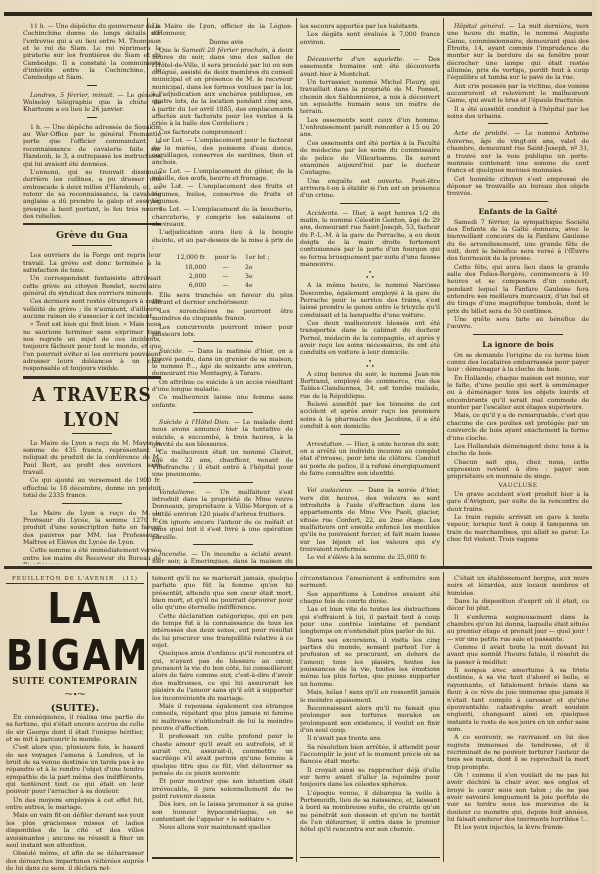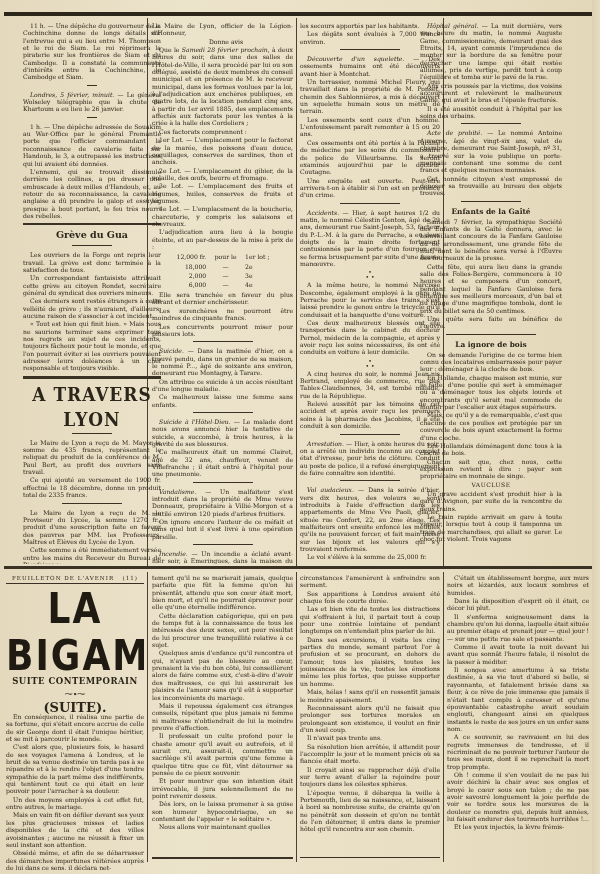--- a/index.html
+++ b/index.html
@@ -57,21 +57,21 @@
   .bigame {
     text-align: center; font-family: "DejaVu Sans", sans-serif; font-weight: bold;
     font-size: 36px; line-height: 40px; letter-spacing: 2px; transform: scaleY(1.18);
     margin: 8px 0 4px; color: #1f1a12;
   }
   .roman-sub {
     text-align: center; font-size: 8.5px; font-weight: bold; letter-spacing: 0.5px;
     line-height: 11px;
   }
   .ornament { text-align: center; font-size: 8px; line-height: 10px; margin: 3px 0; }
-  .suite { text-align: center; font-weight: bold; font-size: 13px; line-height: 9px; margin: 2px 0 1px; }
+  .suite { text-align: center; font-weight: bold; font-size: 10px; line-height: 9px; margin: 2px 0 1px; }
   .sub-center { text-align: center; font-size: 6px; margin: 1px 0 2px; letter-spacing: 0.5px; }
   .price-table { width: 80%; margin: 1px auto; font-size: 6.1px; line-height: 7.2px; }
   .price-table td { padding: 0 2px; }
   .price-table td:nth-child(1) { text-align: right; }
   .price-table td:nth-child(2) { text-align: center; }
   .price-table td:nth-child(3) { text-align: left; }
   i, .it { font-style: italic; }
   .right-fade {
     position: absolute; left: 592px; top: 0; width: 8px; height: 874px;
     background: linear-gradient(90deg, #ddd0b1, #e6dcc2);
@@ -185,21 +185,21 @@
     <div class="stars">•<br>• •</div>
     <p>A cinq heures du soir, le nommé Jean-nis Bertrand, employé de commerce, rue des Tables-Claudiennes, 34, est tombé malade, rue de la République.</p>
     <p>Relevé aussitôt par les témoins de cet accident et après avoir reçu les premiers soins à la pharmacie des Jacobins, il a été conduit à son domicile.</p>
     <div class="sep wide"></div>
     <p><i>Arrestation.</i><span> — Hier, à onze heures du soir, on a arrêté un individu inconnu au complet état d'ivresse, pour bris de clôture. Conduit au poste de police, il a refusé énergiquement de faire connaître son identité.</span></p>
     <div class="sep wide"></div>
     <p><i>Vol audacieux.</i><span> — Dans la soirée d'hier, vers dix heures, des voleurs se sont introduits à l'aide d'effraction dans les appartements de Mme Vve Paoli, glacier, située rue Confort, 22, au 2me étage. Les malfaiteurs ont ensuite enfoncé les meubles qu'ils ne pouvaient forcer, et fait main basse sur les bijoux et les valeurs qui s'y trouvaient renfermés.</span></p>
     <p>Le vol s'élève à la somme de 25,000 fr.</p>
   </div>
 
-  <div class="col" style="left:420px; top:22px; width:142px; height:542px;">
+  <div class="col" style="left:447px; top:22px; width:142px; height:542px;">
     <p><i>Hôpital général.</i><span> — La nuit dernière, vers une heure du matin, le nommé Auguste Game, commissionnaire, demeurant quai des Etroits, 14, ayant commis l'imprudence de monter sur la bordure de sa fenêtre pour décrocher une lampe qui était restée allumée, pris de vertige, perdit tout à coup l'équilibre et tomba sur le pavé de la rue.</span></p>
     <p>Aux cris poussés par la victime, des voisins accoururent et relevèrent le malheureux Game, qui avait le bras et l'épaule fracturés.</p>
     <p>Il a été aussitôt conduit à l'hôpital par les soins des urbains.</p>
     <div class="sep wide"></div>
     <p><i>Acte de probité.</i><span> — Le nommé Antoine Auverne, âgé de vingt-six ans, valet de chambre, demeurant rue Saint-Joseph, nº 31, a trouvé sur la voie publique un porte-monnaie contenant une somme de cent francs et quelques menues monnaies.</span></p>
     <p>Cet honnête citoyen s'est empressé de déposer sa trouvaille au bureau des objets trouvés.</p>
     <div class="sep wide"></div>
     <div class="small-title">Enfants de la Gaîté</div>
     <p>Samedi 7 février, la sympathique Société des Enfants de la Gaîté donnera, avec le bienveillant concours de la Fanfare Gauloise du 6e arrondissement, une grande fête de nuit, dont le bénéfice sera versé à l'Œuvre des fourneaux de la presse.</p>
     <p>Cette fête, qui aura lieu dans la grande salle des Folies-Bergère, commencera à 10 heures et se composera d'un concert, pendant lequel la Fanfare Gauloise fera entendre ses meilleurs morceaux, d'un bal et du tirage d'une magnifique tombola, dont le prix du billet sera de 50 centimes.</p>

